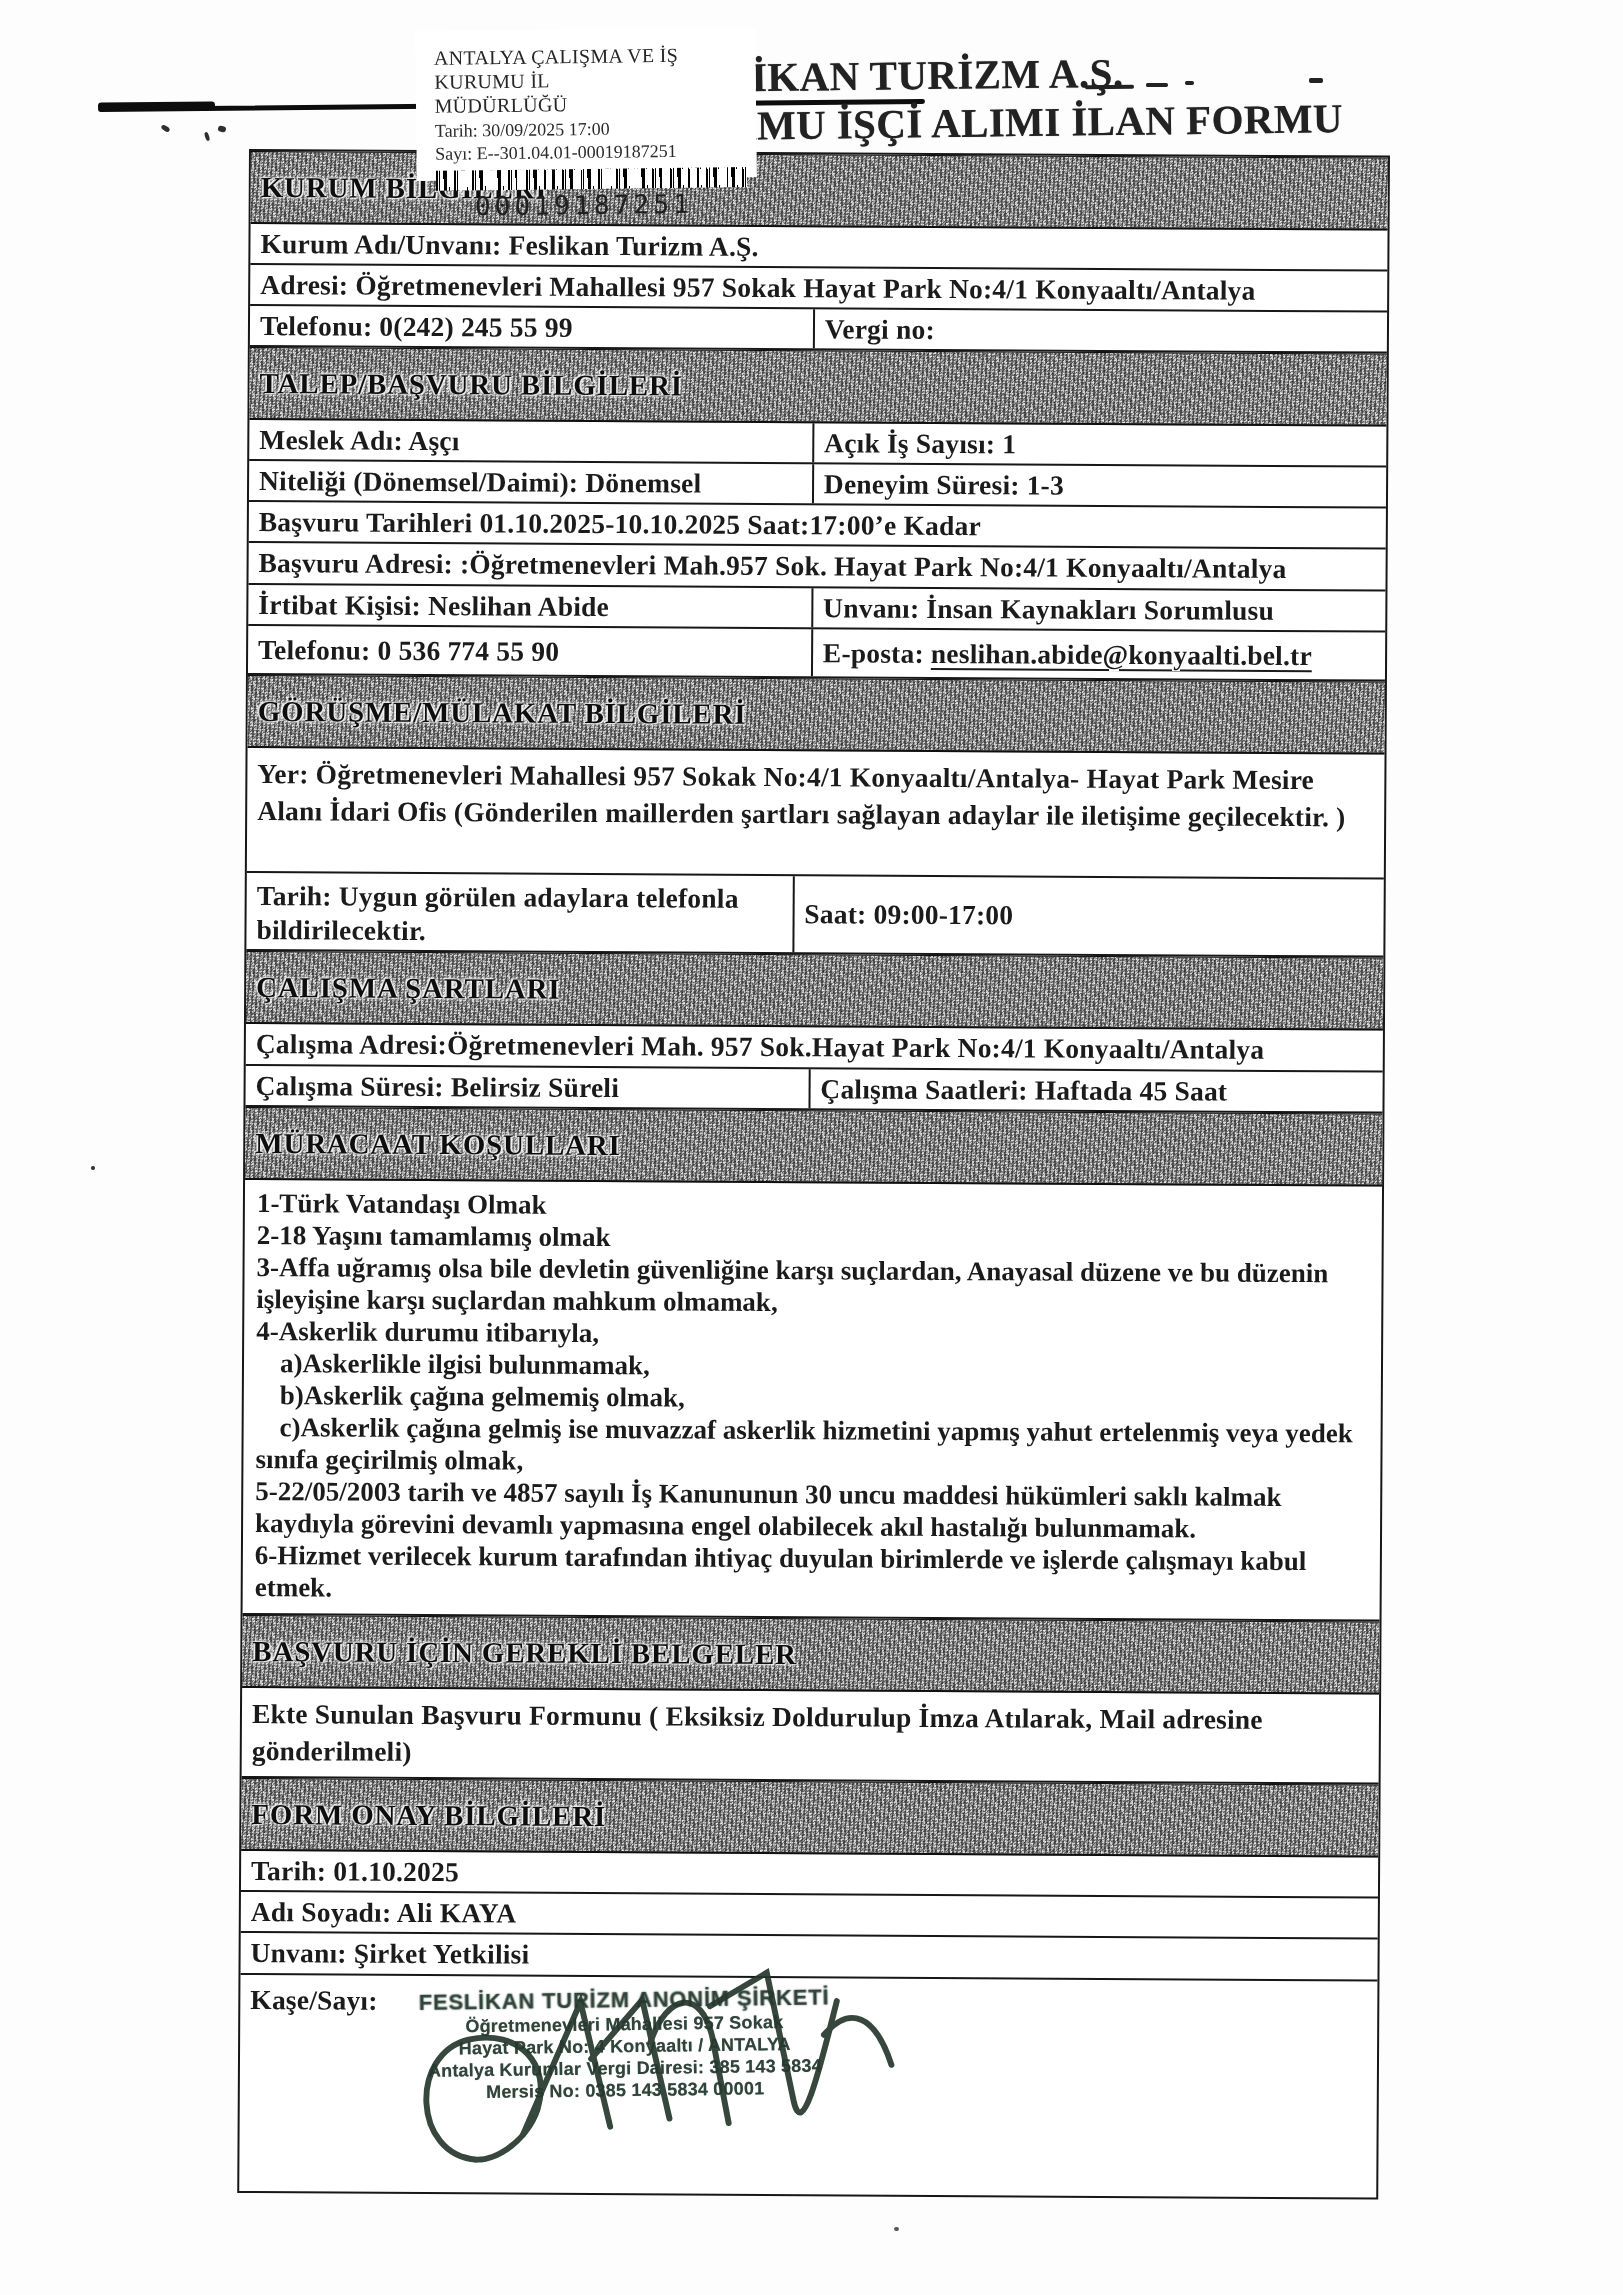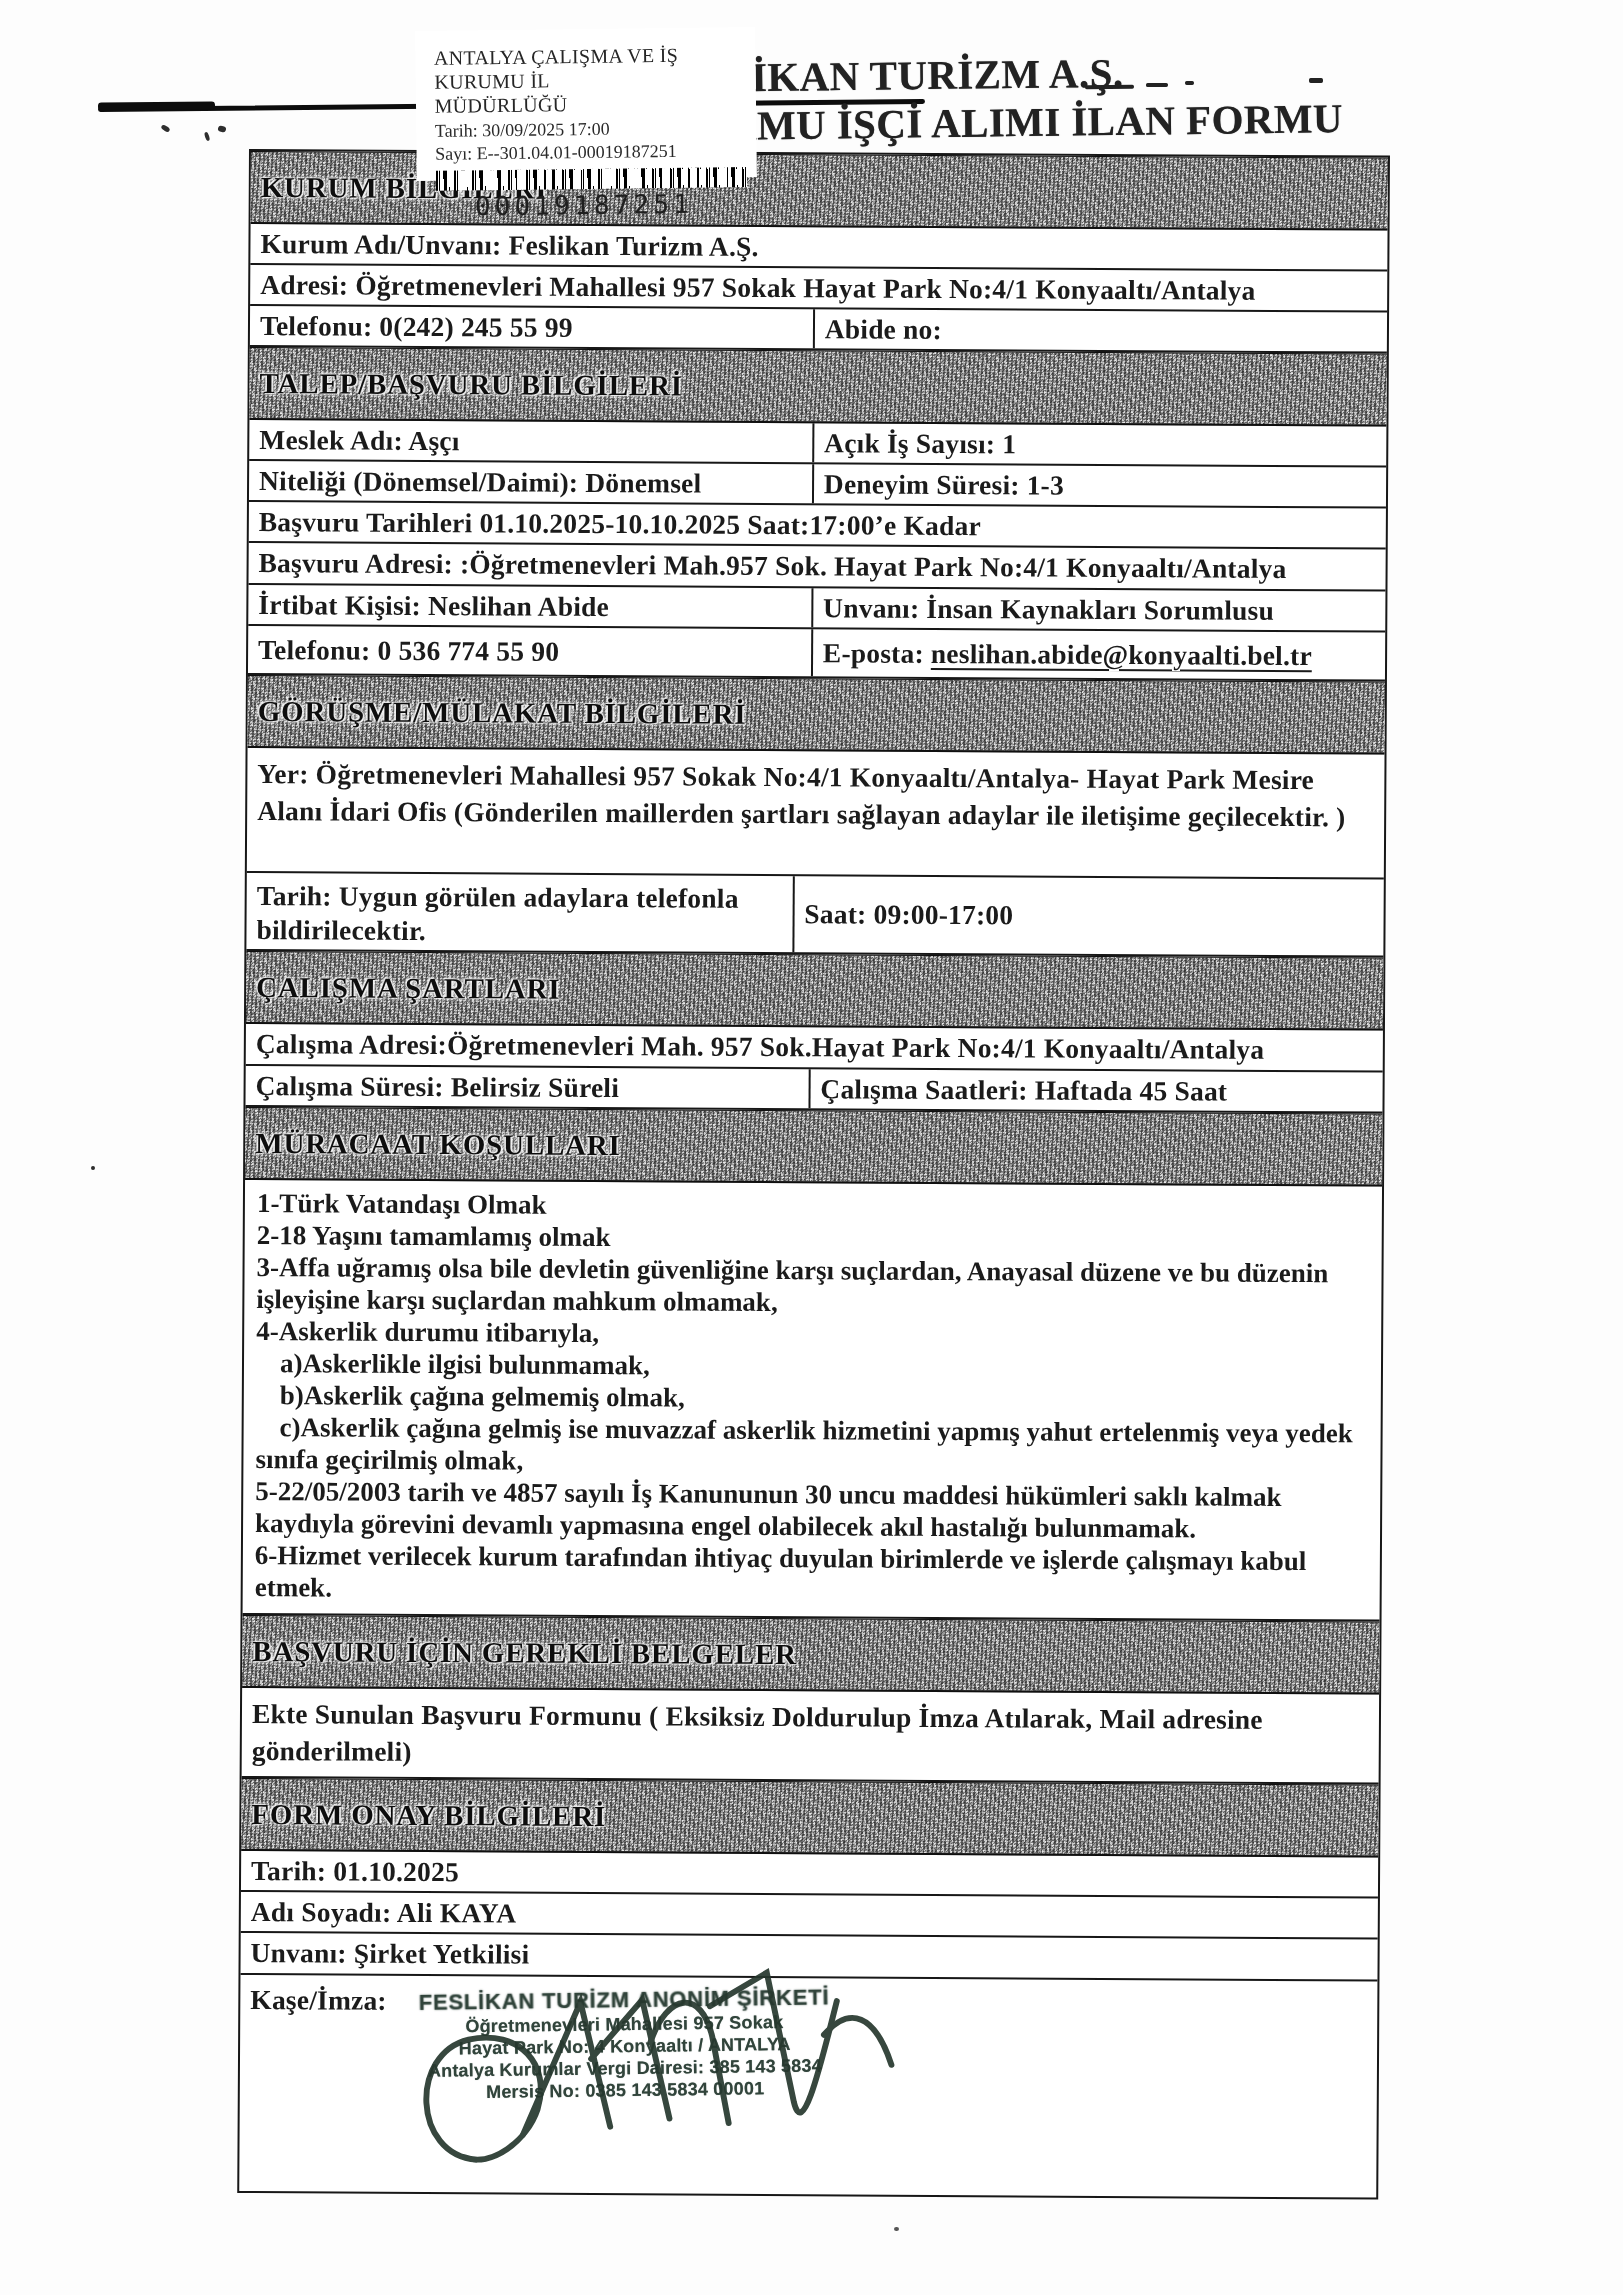--- a/index.html
+++ b/index.html
@@ -130,21 +130,21 @@
       <span>Kurum Adı/Unvanı:  Feslikan Turizm A.Ş.</span>
     </div>
     <div class="row">
       <span>Adresi:  Öğretmenevleri Mahallesi 957 Sokak Hayat Park No:4/1 Konyaaltı/Antalya</span>
     </div>
     <div class="row cols">
       <div class="cell cl">
         <span>Telefonu:  0(242) 245 55 99</span>
       </div>
       <div class="cell cr">
-        <span>Abide no:</span>
+        <span>Vergi no:</span>
       </div>
     </div>
 
     <div class="band">
       <span class="bandlabel">TALEP/BAŞVURU BİLGİLERİ</span>
     </div>
     <div class="row cols">
       <div class="cell cl">
         <span>Meslek Adı:  Aşçı</span>
       </div>
@@ -241,21 +241,21 @@
     <div class="row">
       <span>Tarih: 01.10.2025</span>
     </div>
     <div class="row">
       <span>Adı Soyadı: Ali KAYA</span>
     </div>
     <div class="row r50">
       <span>Unvanı: Şirket Yetkilisi</span>
     </div>
     <div class="row kase">
-      <span class="kase-label">Kaşe/İmza:</span>
+      <span class="kase-label">Kaşe/Sayı:</span>
       <div class="stamp2">
         <div class="st-l1">FESLİKAN TURİZM ANONİM ŞİRKETİ</div>
         <div class="st-sub">Öğretmenevleri Mahallesi 957 Sokak</div>
         <div class="st-sub">Hayat Park No: 4 Konyaaltı / ANTALYA</div>
         <div class="st-sub">Antalya Kurumlar Vergi Dairesi: 385 143 5834</div>
         <div class="st-sub">Mersis No: 0385 143 5834 00001</div>
       </div>
       <svg class="sig" viewBox="0 0 760 300">
         <g fill="none" stroke="#26382e" stroke-width="7" stroke-linecap="round" opacity="0.92">
           <path d="M 150 245 C 75 240, 70 120, 140 103 C 200 90, 238 132, 222 185 C 210 222, 168 255, 135 242"></path>

